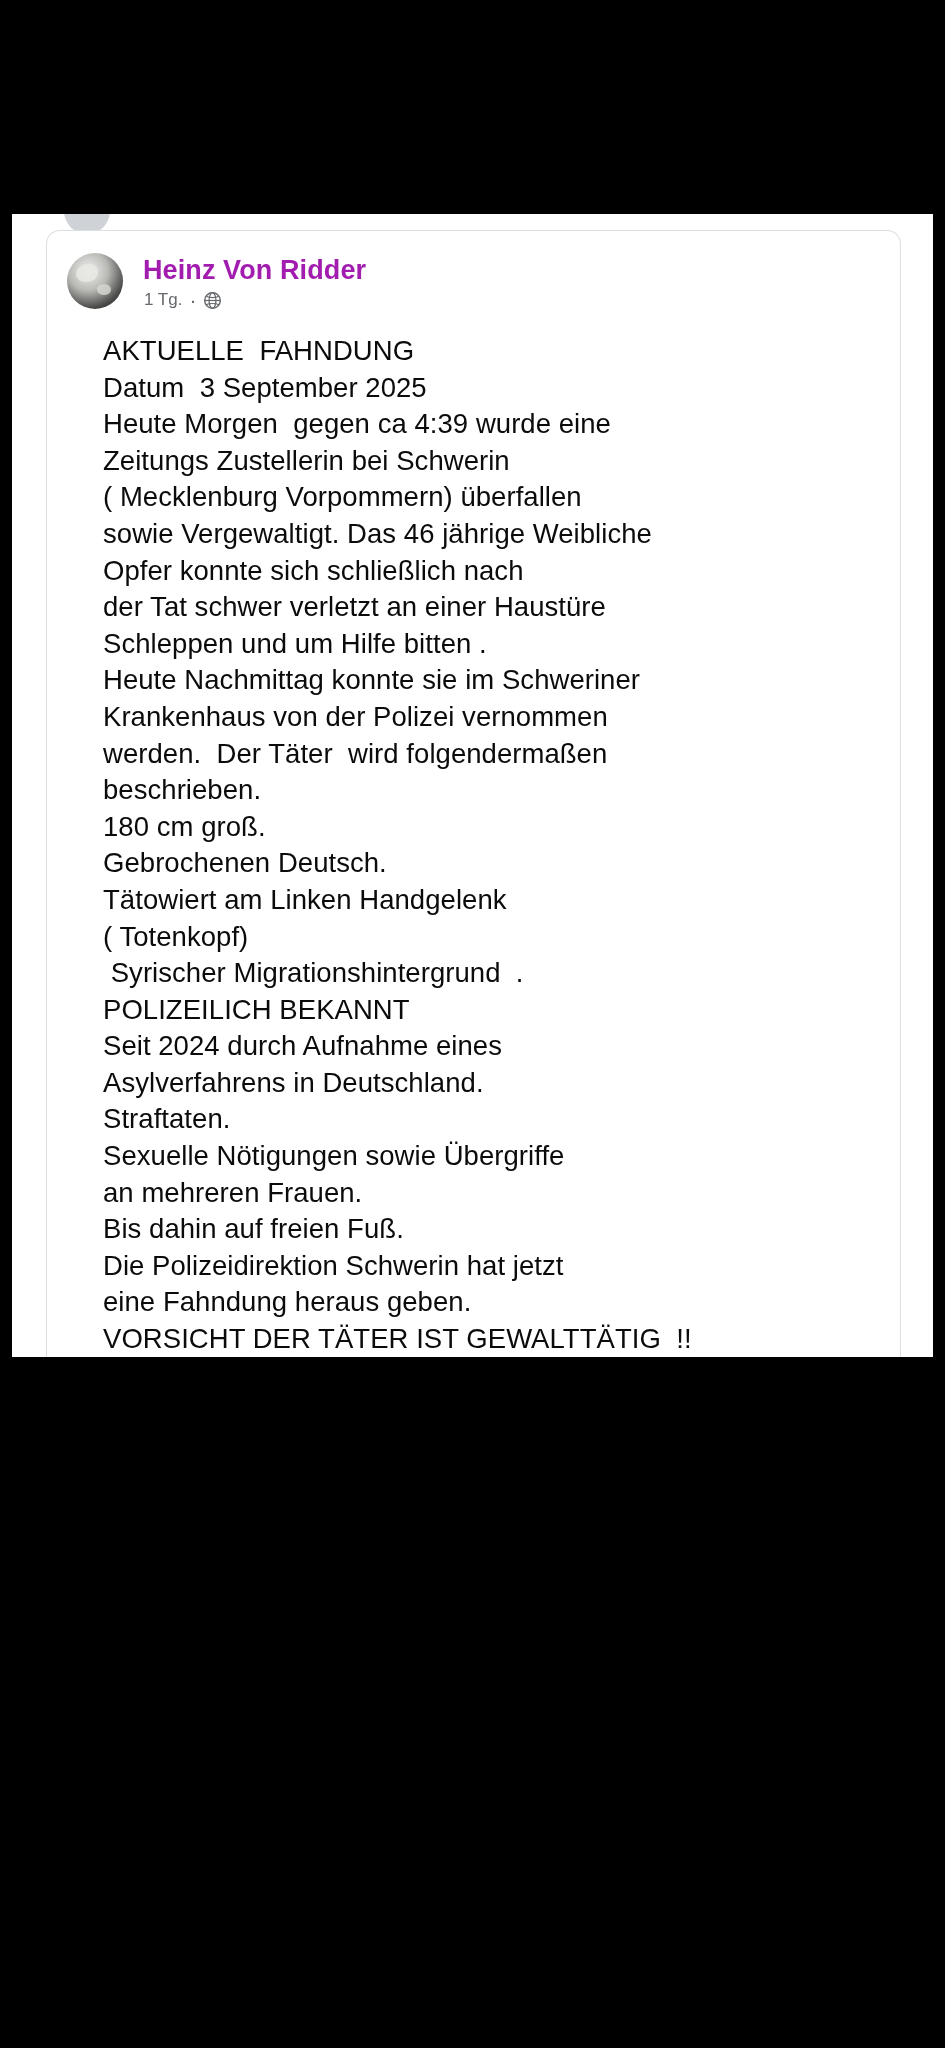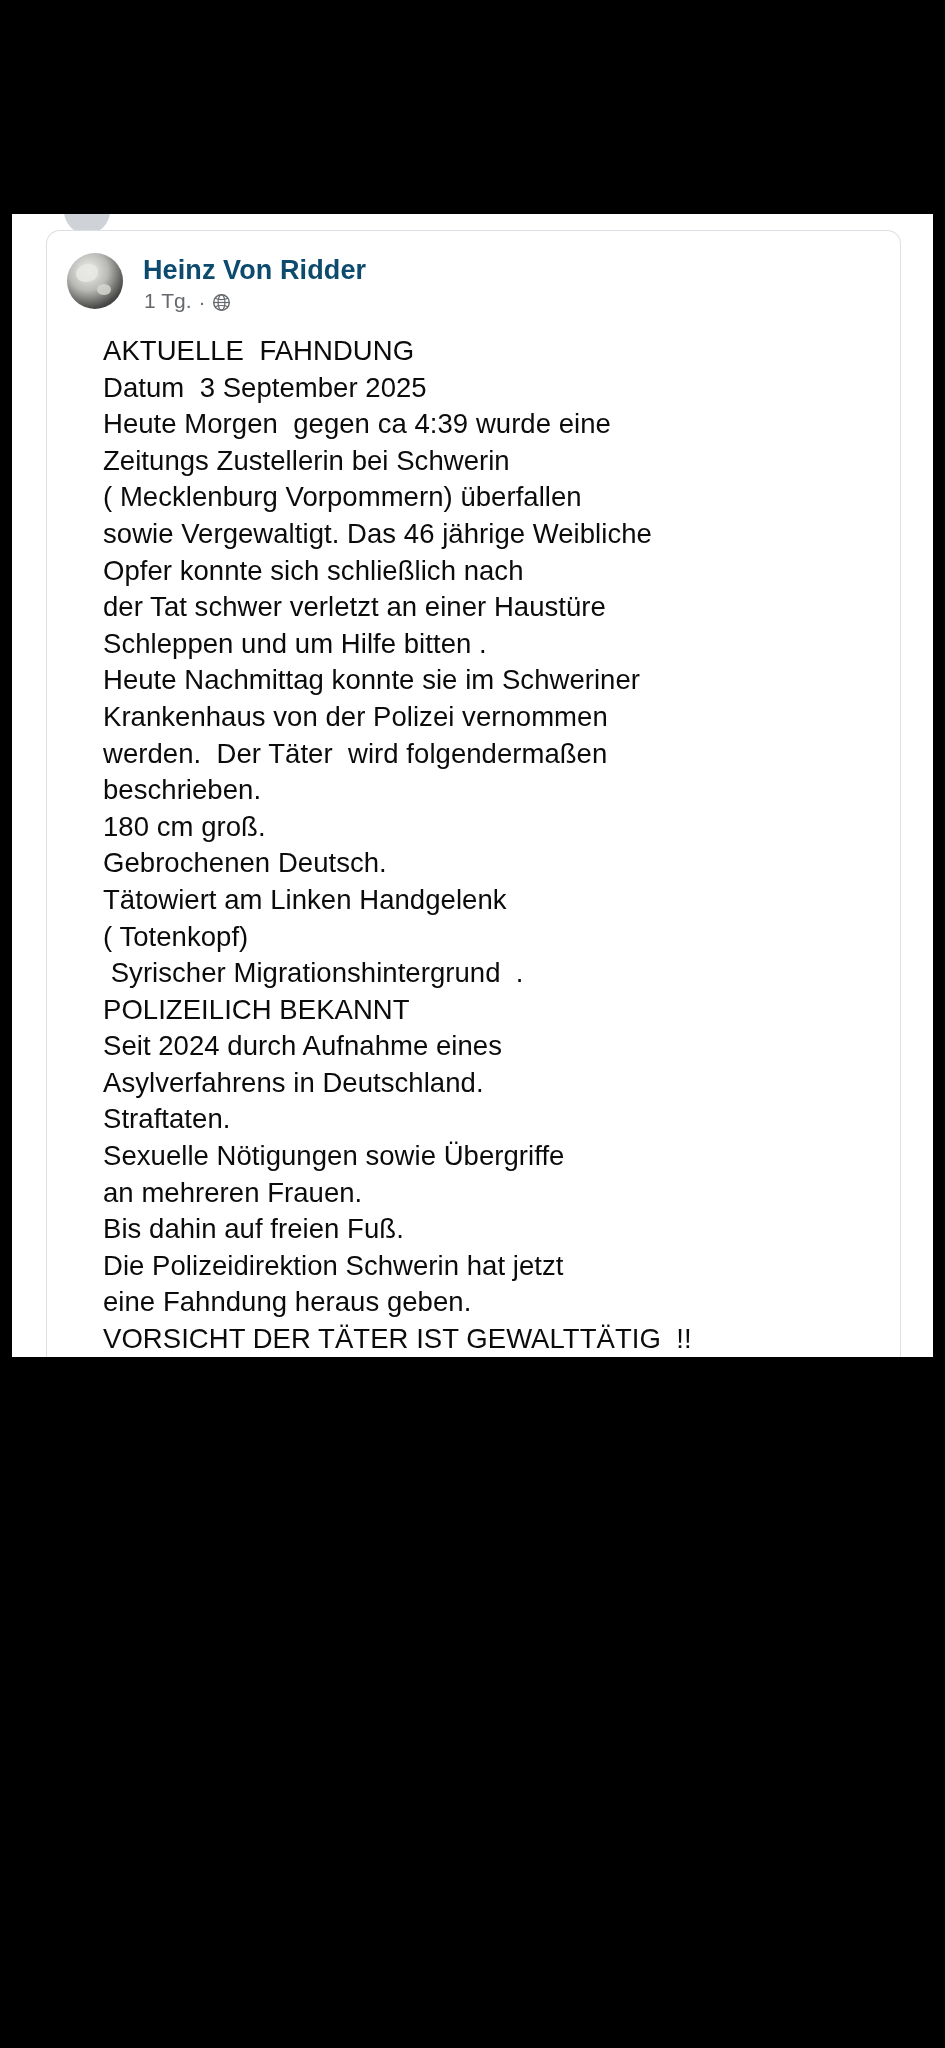--- a/index.html
+++ b/index.html
@@ -104,35 +104,35 @@
     top: 31px;
     opacity: 0.8;
   }
 
   .author-name {
     position: absolute;
     left: 76px;
     top: 2px;
     font-size: 27px;
     font-weight: bold;
-    color: #0c4a6e;
+    color: #a21caf;
     letter-spacing: 0.1px;
     white-space: nowrap;
   }
 
   .meta-row {
     position: absolute;
     left: 77px;
     top: 36px;
     display: flex;
     align-items: center;
     gap: 7px;
   }
   .meta-time {
-    font-size: 21px;
+    font-size: 17px;
     color: #65686c;
   }
   .meta-dot {
     font-size: 21px;
     color: #65686c;
     line-height: 21px;
   }
   .globe-icon {
     display: inline-block;
     width: 19px;

